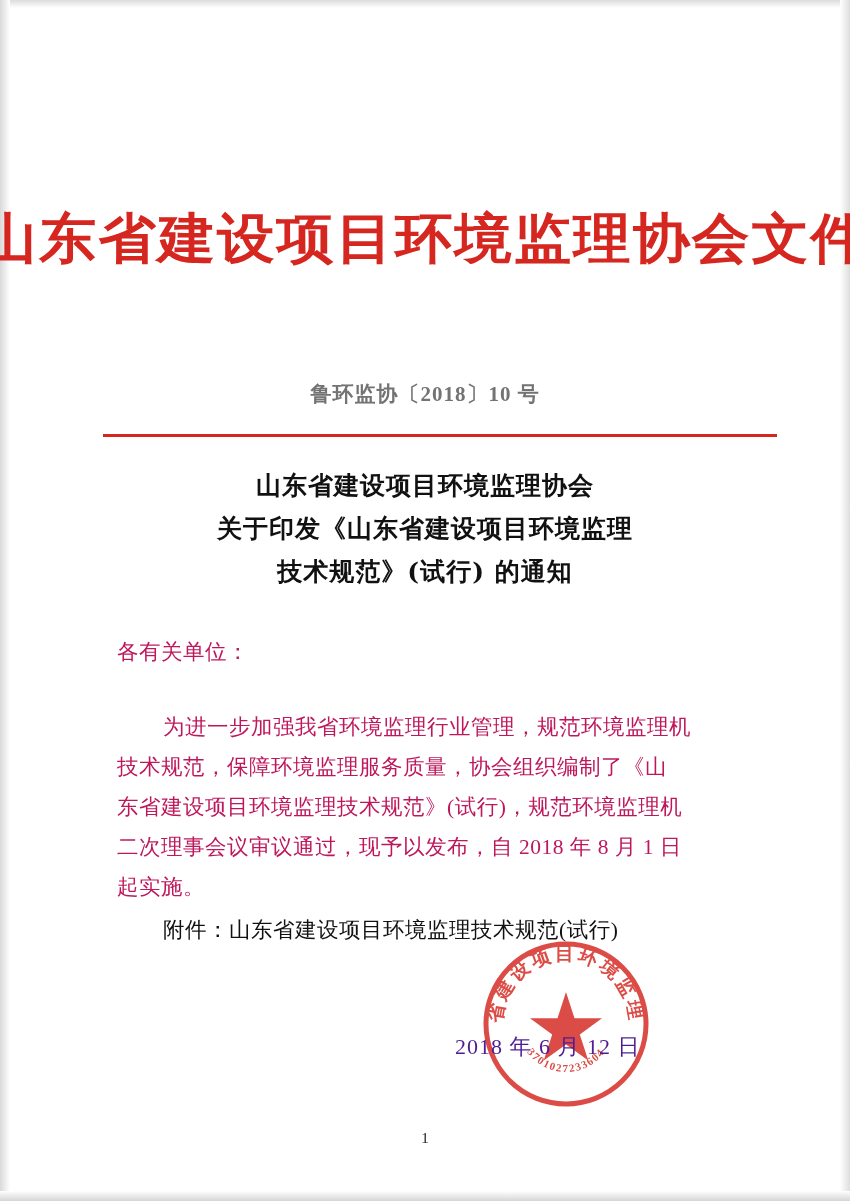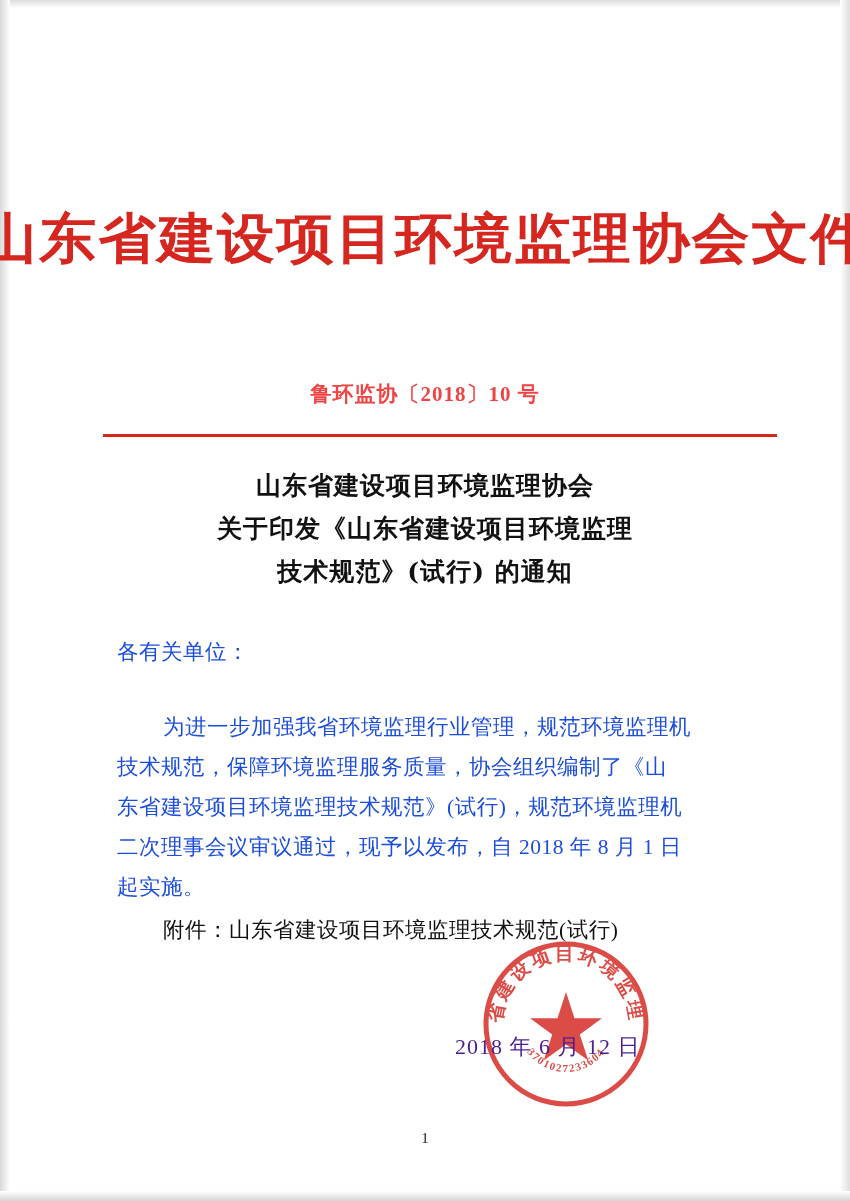--- a/index.html
+++ b/index.html
@@ -71,21 +71,21 @@
   .doc-number {
     position: absolute;
     top: 380px;
     left: 0;
     width: 850px;
     text-align: center;
     font-family: "Liberation Serif", serif;
     font-size: 21px;
     font-weight: bold;
     letter-spacing: 1px;
-    color: #ef4444;
+    color: #737373;
   }
 
   .red-rule {
     position: absolute;
     top: 434px;
     left: 103px;
     width: 674px;
     height: 3px;
     background: #d5261f;
   }
@@ -104,21 +104,21 @@
     line-height: 43px;
     color: #111111;
     letter-spacing: 1px;
   }
 
   .body-block {
     position: absolute;
     top: 632px;
     left: 117px;
     width: 622px;
-    color: #1d4ed8;
+    color: #be185d;
     font-family: "Liberation Serif", serif;
     font-size: 21.5px;
     line-height: 40px;
     letter-spacing: 0.5px;
   }
   .body-line {
     white-space: nowrap;
   }
   .indent2 {
     text-indent: 46px;

